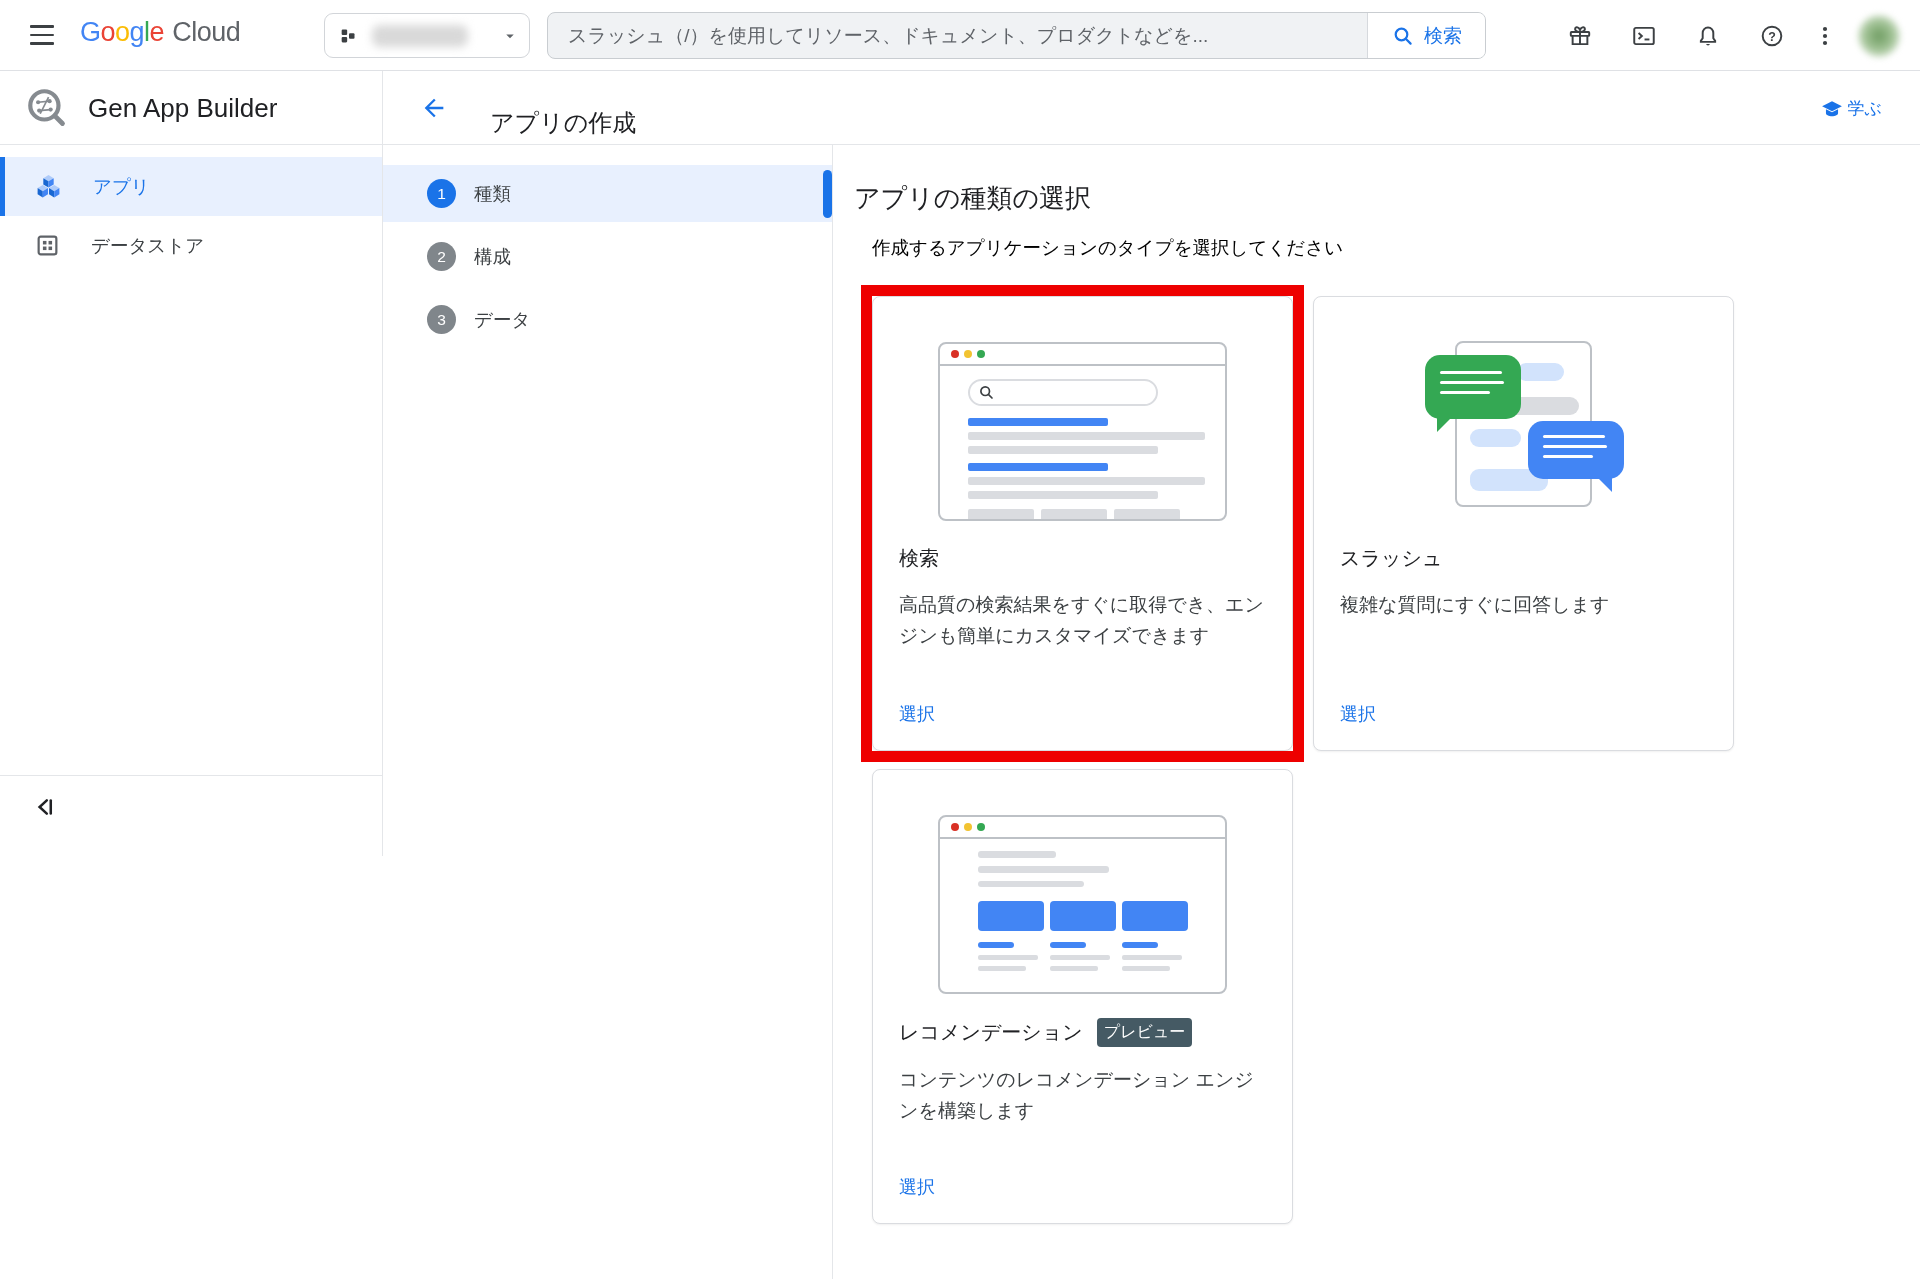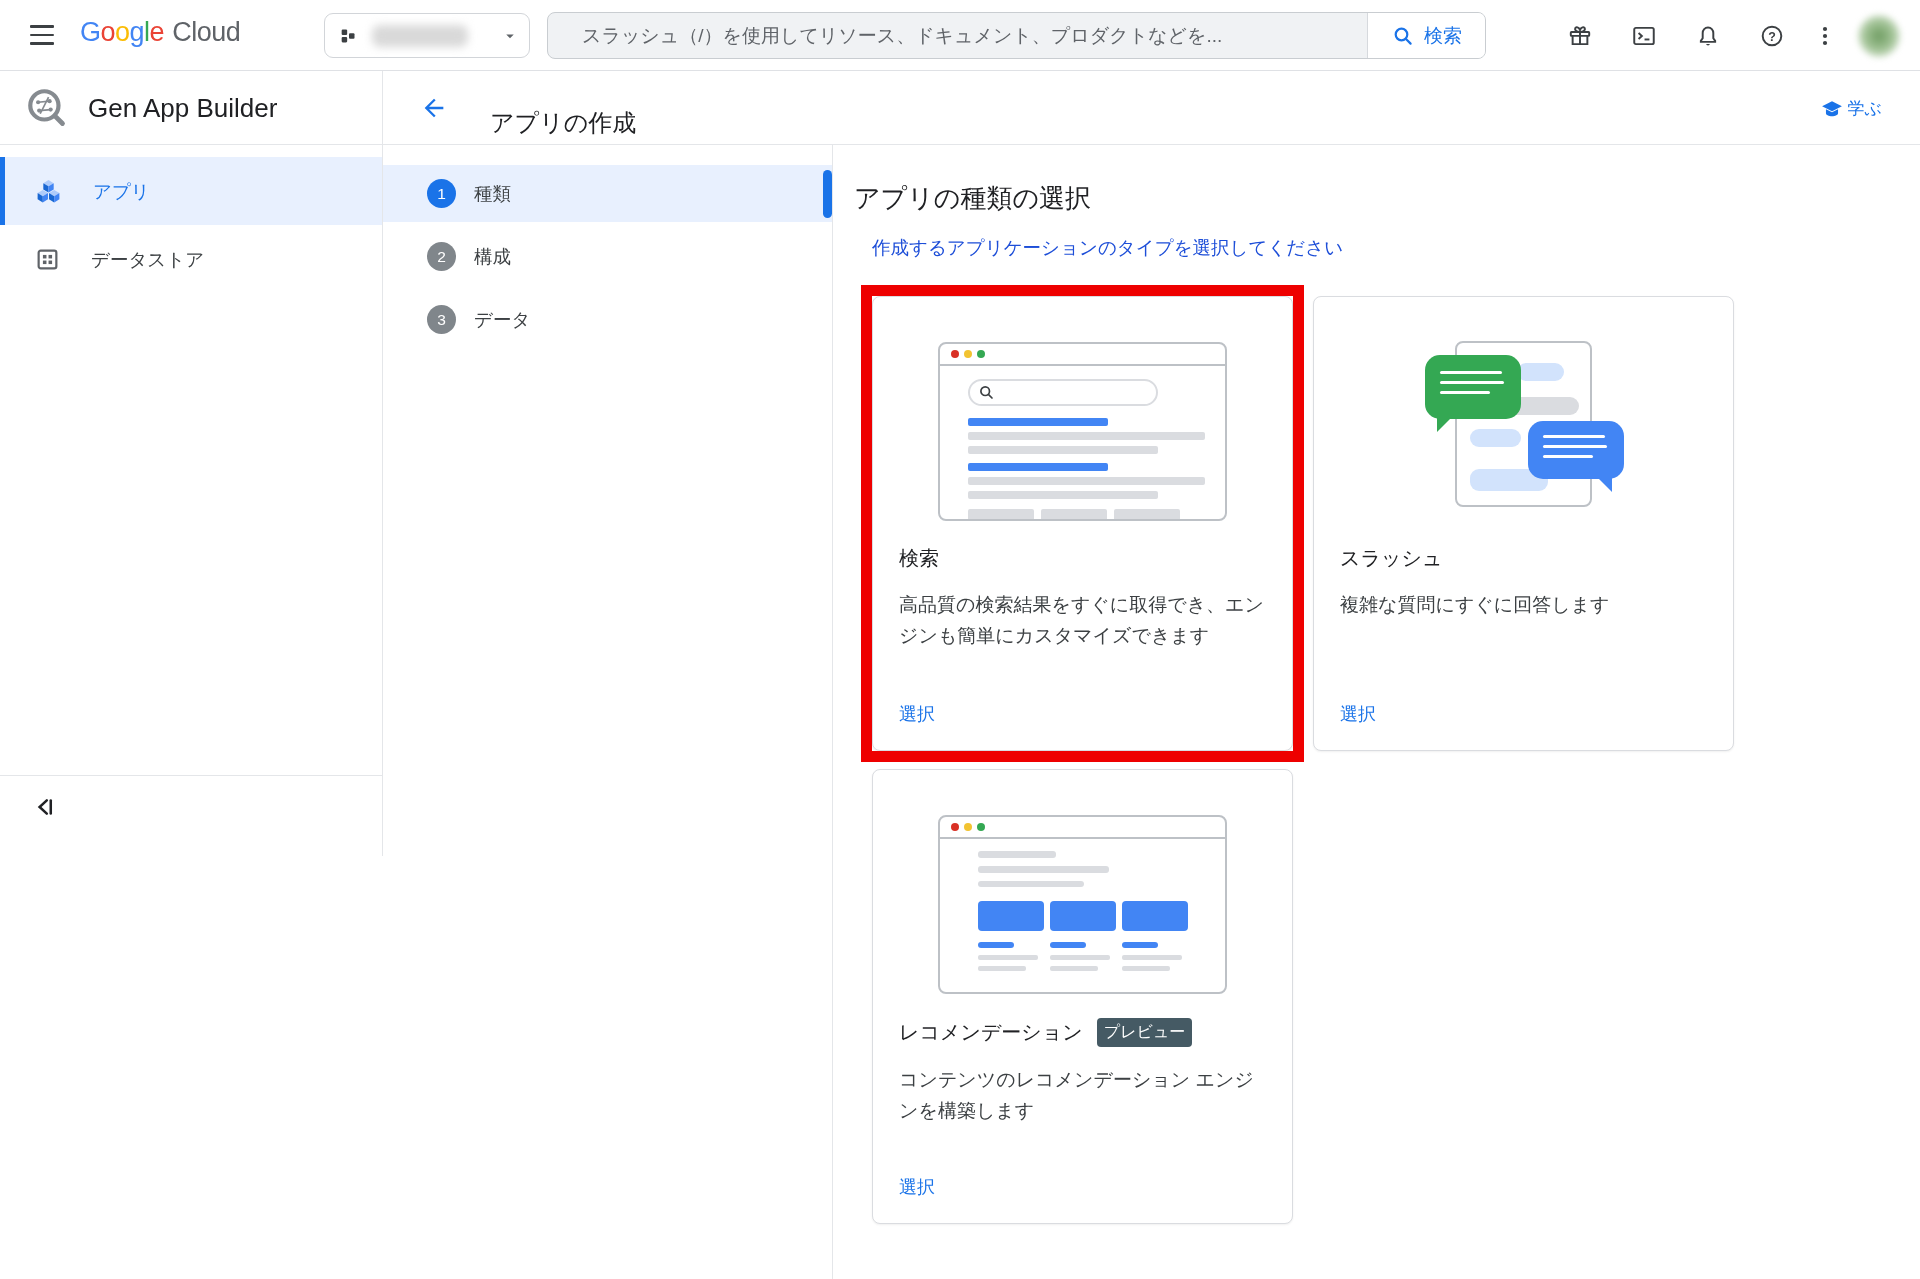--- a/index.html
+++ b/index.html
@@ -15,42 +15,42 @@
   .hamburger { position:absolute; left:28px; top:23px; width:28px; height:24px; display:flex; flex-direction:column; justify-content:space-between; padding:2px 2px; }
   .hamburger span { display:block; height:2.6px; background:#3c4043; border-radius:1px; }
   .logo { position:absolute; left:80px; top:17px; font-size:27px; letter-spacing:-.5px; display:flex; align-items:center; cursor:pointer; }
   .logo .gl { font-weight:500; }
   .c-blue{color:#4285f4}.c-red{color:#ea4335}.c-yel{color:#fbbc04}.c-grn{color:#34a853}
   .logo .cloud { color:#5f6368; margin-left:8px; font-weight:400; }
   .project-selector { position:absolute; left:324px; top:13px; width:206px; height:45px; border:1px solid #d2d5d9; border-radius:9px; background:#fff; display:flex; align-items:center; }
   .proj-blur { width:96px; height:22px; margin-left:12px; background:#d9d9d9; border-radius:8px; filter:blur(4px); }
   .project-selector .caret { margin-left:auto; margin-right:10px; }
   .searchbar { position:absolute; left:547px; top:12px; width:939px; height:47px; border:1px solid #c9cdd1; border-radius:8px; background:#f0f2f4; display:flex; overflow:hidden; }
-  .searchbar input { flex:1; border:none; outline:none; background:transparent; padding:0 34px; font-size:19px; color:#3c4043; font-family:inherit; }
+  .searchbar input { flex:1; border:none; outline:none; background:transparent; padding:0 20px; font-size:19px; color:#3c4043; font-family:inherit; }
   .searchbar input::placeholder { color:#5f6368; opacity:1; }
   .search-btn { width:118px; background:#fff; border-left:1px solid #d6d9dd; display:flex; align-items:center; justify-content:center; gap:9px; color:#1a73e8; font-size:19px; }
   .topbar-icons { position:absolute; right:0; top:0; height:71px; display:flex; align-items:center; padding-right:20px; }
   .tb-btn { width:28px; height:28px; margin-left:36px; display:flex; align-items:center; justify-content:center; }
   .tb-btn.narrow { width:14px; margin-left:32px; }
   .avatar { width:42px; height:42px; margin-left:26px; border-radius:50%;
     background:radial-gradient(circle at 50% 50%, #6f9c62 0%, #9fc193 45%, #e3ecdf 80%, #ffffff 100%);
     filter:blur(3px); cursor:pointer; }
 
   
   .appbar { position:absolute; left:0; top:71px; width:1920px; height:74px; background:#fff; border-bottom:1px solid #e4e6e9; }
   .product { position:absolute; left:0; top:0; width:383px; height:74px; border-right:1px solid #e4e6e9; display:flex; align-items:center; }
   .product svg { margin-left:24px; }
   .product-name { margin-left:18px; font-size:26px; color:#202124; }
   .back-btn { position:absolute; left:420px; top:23px; width:28px; height:28px; }
   .page-title { position:absolute; left:490px; top:36px; font-size:24px; font-weight:400; color:#202124;font-family:Liberation Mono, monospace; }
   .learn-btn { position:absolute; right:38px; top:26px; display:flex; align-items:center; gap:5px; color:#1a73e8; font-size:17px; }
 
   
   .sidebar { position:absolute; left:0; top:145px; width:383px; height:711px; background:#fff; border-right:1px solid #e4e6e9; }
-  .side-item { position:relative; height:68px; display:flex; align-items:center; cursor:pointer; }
+  .side-item { position:relative; height:59px; display:flex; align-items:center; cursor:pointer; }
   .side-item.first { margin-top:12px; }
   .side-item svg { margin-left:35px; flex:none; }
   .side-label { margin-left:31px; font-size:18.5px; color:#3c4043; }
   .side-item.active { background:#e8f0fe; }
   .side-item.active::before { content:''; position:absolute; left:0; top:0; bottom:0; width:5px; background:#1a73e8; }
   .side-item.active .side-label { color:#1a73e8; font-weight:500; }
   .side-divider { position:absolute; left:0; top:630px; width:383px; border-top:1px solid #e4e6e9; }
   .collapse-btn { position:absolute; left:32px; top:650px; width:26px; height:26px; }
 
   
@@ -59,21 +59,21 @@
   .step-row.first { margin-top:20px; }
   .step-row.active { background:#e8f0fe; }
   .step-num { width:29px; height:29px; border-radius:50%; background:#80868b; color:#fff; display:flex; align-items:center; justify-content:center; font-size:15.5px; flex:none; }
   .step-row.active .step-num { background:#1a73e8; }
   .step-label { font-size:18.5px; color:#3c4043; }
   .scroll-pill { position:absolute; right:0; top:25px; width:9px; height:48px; border-radius:4.5px; background:#1a73e8; cursor:grab; }
 
   
   .content { position:absolute; left:834px; top:145px; width:1086px; height:1134px; background:#fff; }
   .main-title { position:absolute; left:20px; top:36px; font-size:26px; font-weight:400; color:#202124; }
-  .main-sub { position:absolute; left:38px; top:90px; font-size:18.5px; color:#1d4ed8; }
+  .main-sub { position:absolute; left:38px; top:90px; font-size:18.5px; color:#000000; }
   .cards { position:absolute; left:38px; top:151px; display:grid; grid-template-columns:421px 421px; column-gap:20px; row-gap:18px; }
   .card { position:relative; width:421px; height:455px; background:#fff; border:1px solid #dadce0; border-radius:8px; box-shadow:0 1px 2px rgba(60,64,67,.08); }
   .red-frame { position:absolute; inset:-12px; border:11px solid #ee0000; z-index:6; pointer-events:none; }
   .illo { height:224px; display:flex; justify-content:center; align-items:flex-end; overflow:visible; }
   .card-title { margin:24px 26px 0; font-size:20px; color:#202124; }
   .title-row { display:flex; align-items:center; gap:14px; margin:24px 26px 0; }
   .title-row .card-title { margin:0; }
   .badge { background:#455a64; color:#fff; font-size:16px; padding:4px 7px; border-radius:4px; }
   .card-desc { margin:18px 26px 0; font-size:19px; line-height:1.62; color:#3c4043; }
   .select-link { position:absolute; left:26px; bottom:24px; font-size:18px; font-weight:500; color:#1a73e8; }

